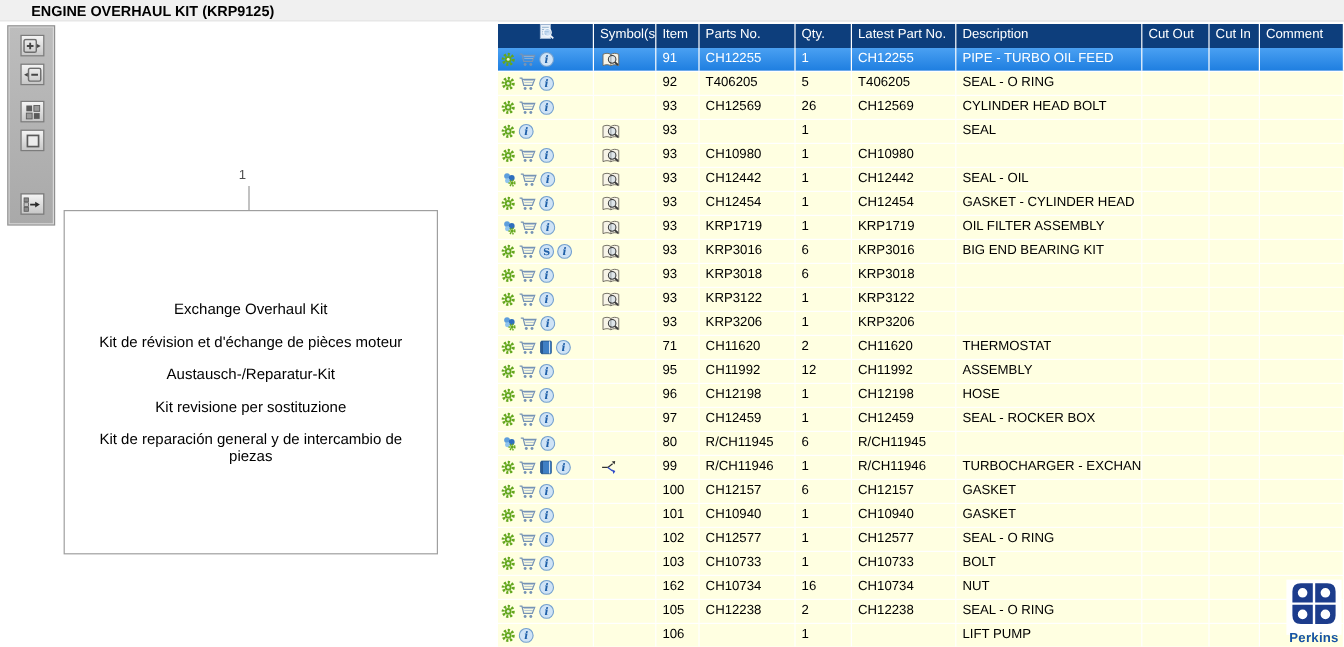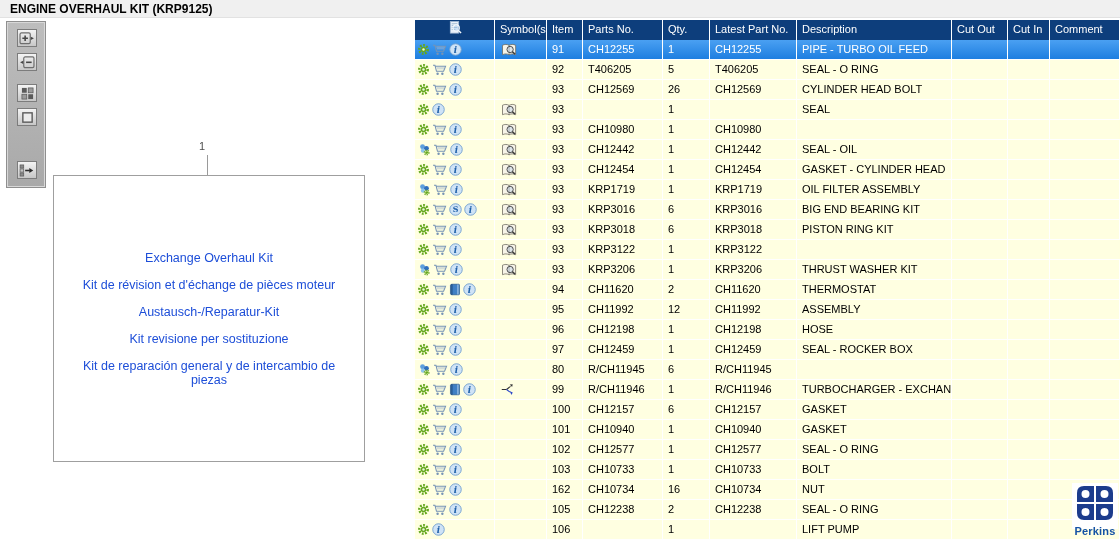--- a/index.html
+++ b/index.html
@@ -3,41 +3,41 @@
 <meta charset="utf-8">
 <style>
   * { margin:0; padding:0; box-sizing:border-box; }
   html,body { width:1120px; height:539px; overflow:hidden; }
   body { font-family:"Liberation Sans", sans-serif; background:#ffffff; position:relative; }
 
   
   .title-strip { position:absolute; left:0; top:0; width:1120px; height:18px;
     background:#f0f0f0; border-bottom:1px solid #e2e2e2; }
   .title-strip .title { font-size:12px; font-weight:bold; color:#000;
-    padding-left:10px; line-height:18px; white-space:nowrap; }
+    padding-left:26px; line-height:18px; white-space:nowrap; }
 
   
   .graphics-pane { position:absolute; left:0; top:18px; width:415px; height:521px; background:#fff; }
 
   
   .toolbar { position:absolute; left:6px; top:3px; width:40px; height:167px;
     background:linear-gradient(180deg,#bdbdbd,#a9a9a9); border:1px solid #8f8f8f;
     box-shadow:inset 0 0 0 1px #d8d8d8; }
   .tb-btn { position:absolute; left:10px; width:20px; height:18px;
     background:linear-gradient(180deg,#f4f4f4,#c7c7c7); border:1px solid #7c7c7c;
     display:flex; align-items:center; justify-content:center; cursor:pointer; }
   .tb-btn svg { display:block; }
 
   
   .callout-label { position:absolute; left:199px; top:122px; font-size:11px; color:#4e4e4e; }
   .callout-line { position:absolute; left:207px; top:137px; width:1px; height:20px; background:#9a9a9a; }
   .diagram-box { position:absolute; left:53px; top:157px; width:312px; height:287px;
     border:1px solid #9f9f9f; background:#fff; display:flex; flex-direction:column;
     justify-content:center; align-items:center; gap:13px; }
-  .diagram-box p { font-size:12.5px; line-height:14px; color:#1d4ed8; text-align:center;
+  .diagram-box p { font-size:12.5px; line-height:14px; color:#000000; text-align:center;
     max-width:266px; }
 
   
   .parts-table { position:absolute; left:415px; top:20px; width:705px; }
   .tr, .thead { display:grid;
     grid-template-columns:80px 52px 36px 80px 47px 87px 155px 56px 42px 70px;
     height:20px; }
   .thead { background:#0d3e7c; }
   .th { color:#fff; font-size:11px; line-height:19px; padding-left:5px;
     border-right:1px solid #fff; overflow:hidden; white-space:nowrap; }
@@ -546,21 +546,20 @@
               <path d="M9 2.7v10.8" stroke="#6f6b60" stroke-width="0.8"></path>
               <circle cx="10.2" cy="7.4" r="3.6" fill="rgba(190,210,235,.45)" stroke="#3c3c3c" stroke-width="1"></circle>
               <path d="M12.8 10l3 2.8" stroke="#3c3c3c" stroke-width="1.8"></path>
             </svg>
           </span>
         </div>
         <div class="td c-item">93</div>
         <div class="td c-parts_no">KRP3018</div>
         <div class="td c-qty">6</div>
         <div class="td c-latest_part_no">KRP3018</div>
-        <div class="td c-description">PISTON RING KIT</div>
         <div class="td c-cut_out"></div>
         <div class="td c-cut_in"></div>
         <div class="td c-comment"></div>
       </div>
       <div class="tr">
         <div class="td c-actions">
           <span class="icon">
             <svg width="13" height="13" viewBox="0 0 16 16">
               <circle cx="8" cy="8" r="5.2" fill="none" stroke="#64a71e" stroke-width="3" stroke-dasharray="2.2 1.7"></circle>
               <circle cx="8" cy="8" r="3.4" fill="#64a71e"></circle>
@@ -633,21 +632,20 @@
               <path d="M9 2.7v10.8" stroke="#6f6b60" stroke-width="0.8"></path>
               <circle cx="10.2" cy="7.4" r="3.6" fill="rgba(190,210,235,.45)" stroke="#3c3c3c" stroke-width="1"></circle>
               <path d="M12.8 10l3 2.8" stroke="#3c3c3c" stroke-width="1.8"></path>
             </svg>
           </span>
         </div>
         <div class="td c-item">93</div>
         <div class="td c-parts_no">KRP3206</div>
         <div class="td c-qty">1</div>
         <div class="td c-latest_part_no">KRP3206</div>
-        <div class="td c-description">THRUST WASHER KIT</div>
         <div class="td c-cut_out"></div>
         <div class="td c-cut_in"></div>
         <div class="td c-comment"></div>
       </div>
       <div class="tr">
         <div class="td c-actions">
           <span class="icon">
             <svg width="13" height="13" viewBox="0 0 16 16">
               <circle cx="8" cy="8" r="5.2" fill="none" stroke="#64a71e" stroke-width="3" stroke-dasharray="2.2 1.7"></circle>
               <circle cx="8" cy="8" r="3.4" fill="#64a71e"></circle>
@@ -670,21 +668,21 @@
             </svg>
           </span>
           <span class="icon">
             <svg width="13" height="13" viewBox="0 0 14 14">
               <circle cx="7" cy="7" r="6.2" fill="#cfe3f6" stroke="#73a0cf" stroke-width="1"></circle>
               <text x="7" y="10.4" text-anchor="middle" font-family="DejaVu Serif, serif" font-style="italic" font-weight="bold" font-size="9.5" fill="#2060a8">i</text>
             </svg>
           </span>
         </div>
         <div class="td c-symbols"></div>
-        <div class="td c-item">94</div>
+        <div class="td c-item">71</div>
         <div class="td c-parts_no">CH11620</div>
         <div class="td c-qty">2</div>
         <div class="td c-latest_part_no">CH11620</div>
         <div class="td c-description">THERMOSTAT</div>
         <div class="td c-cut_out"></div>
         <div class="td c-cut_in"></div>
         <div class="td c-comment"></div>
       </div>
       <div class="tr">
         <div class="td c-actions">

